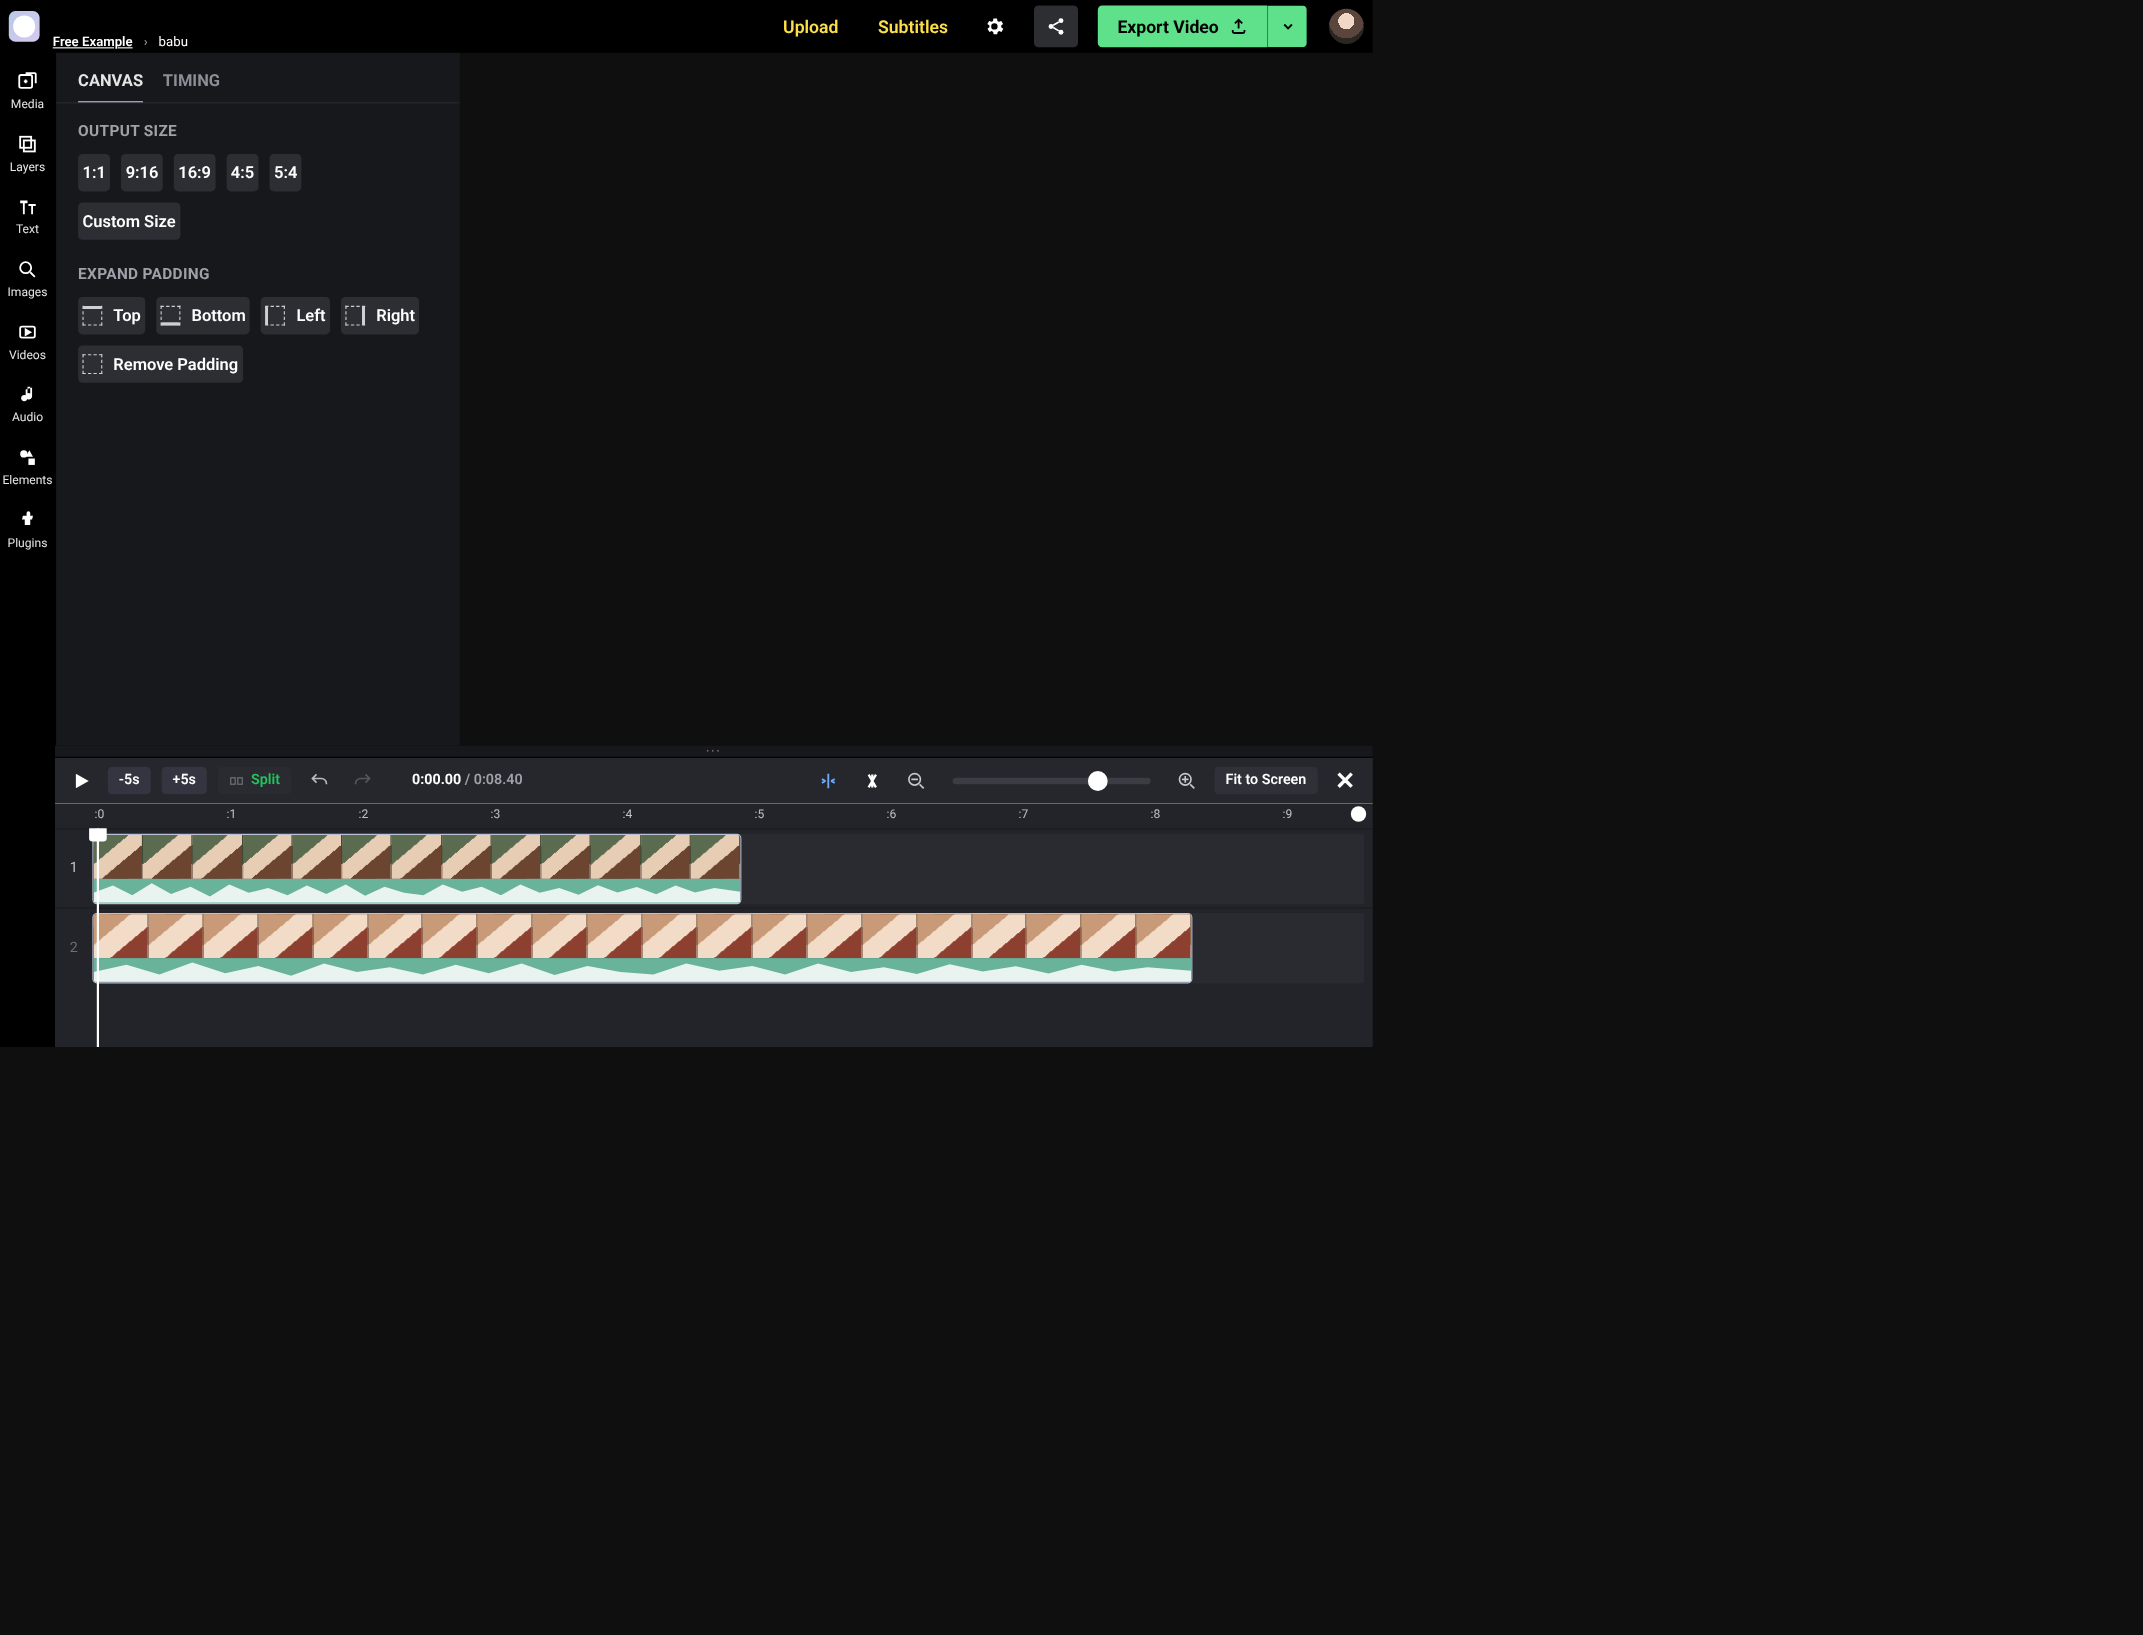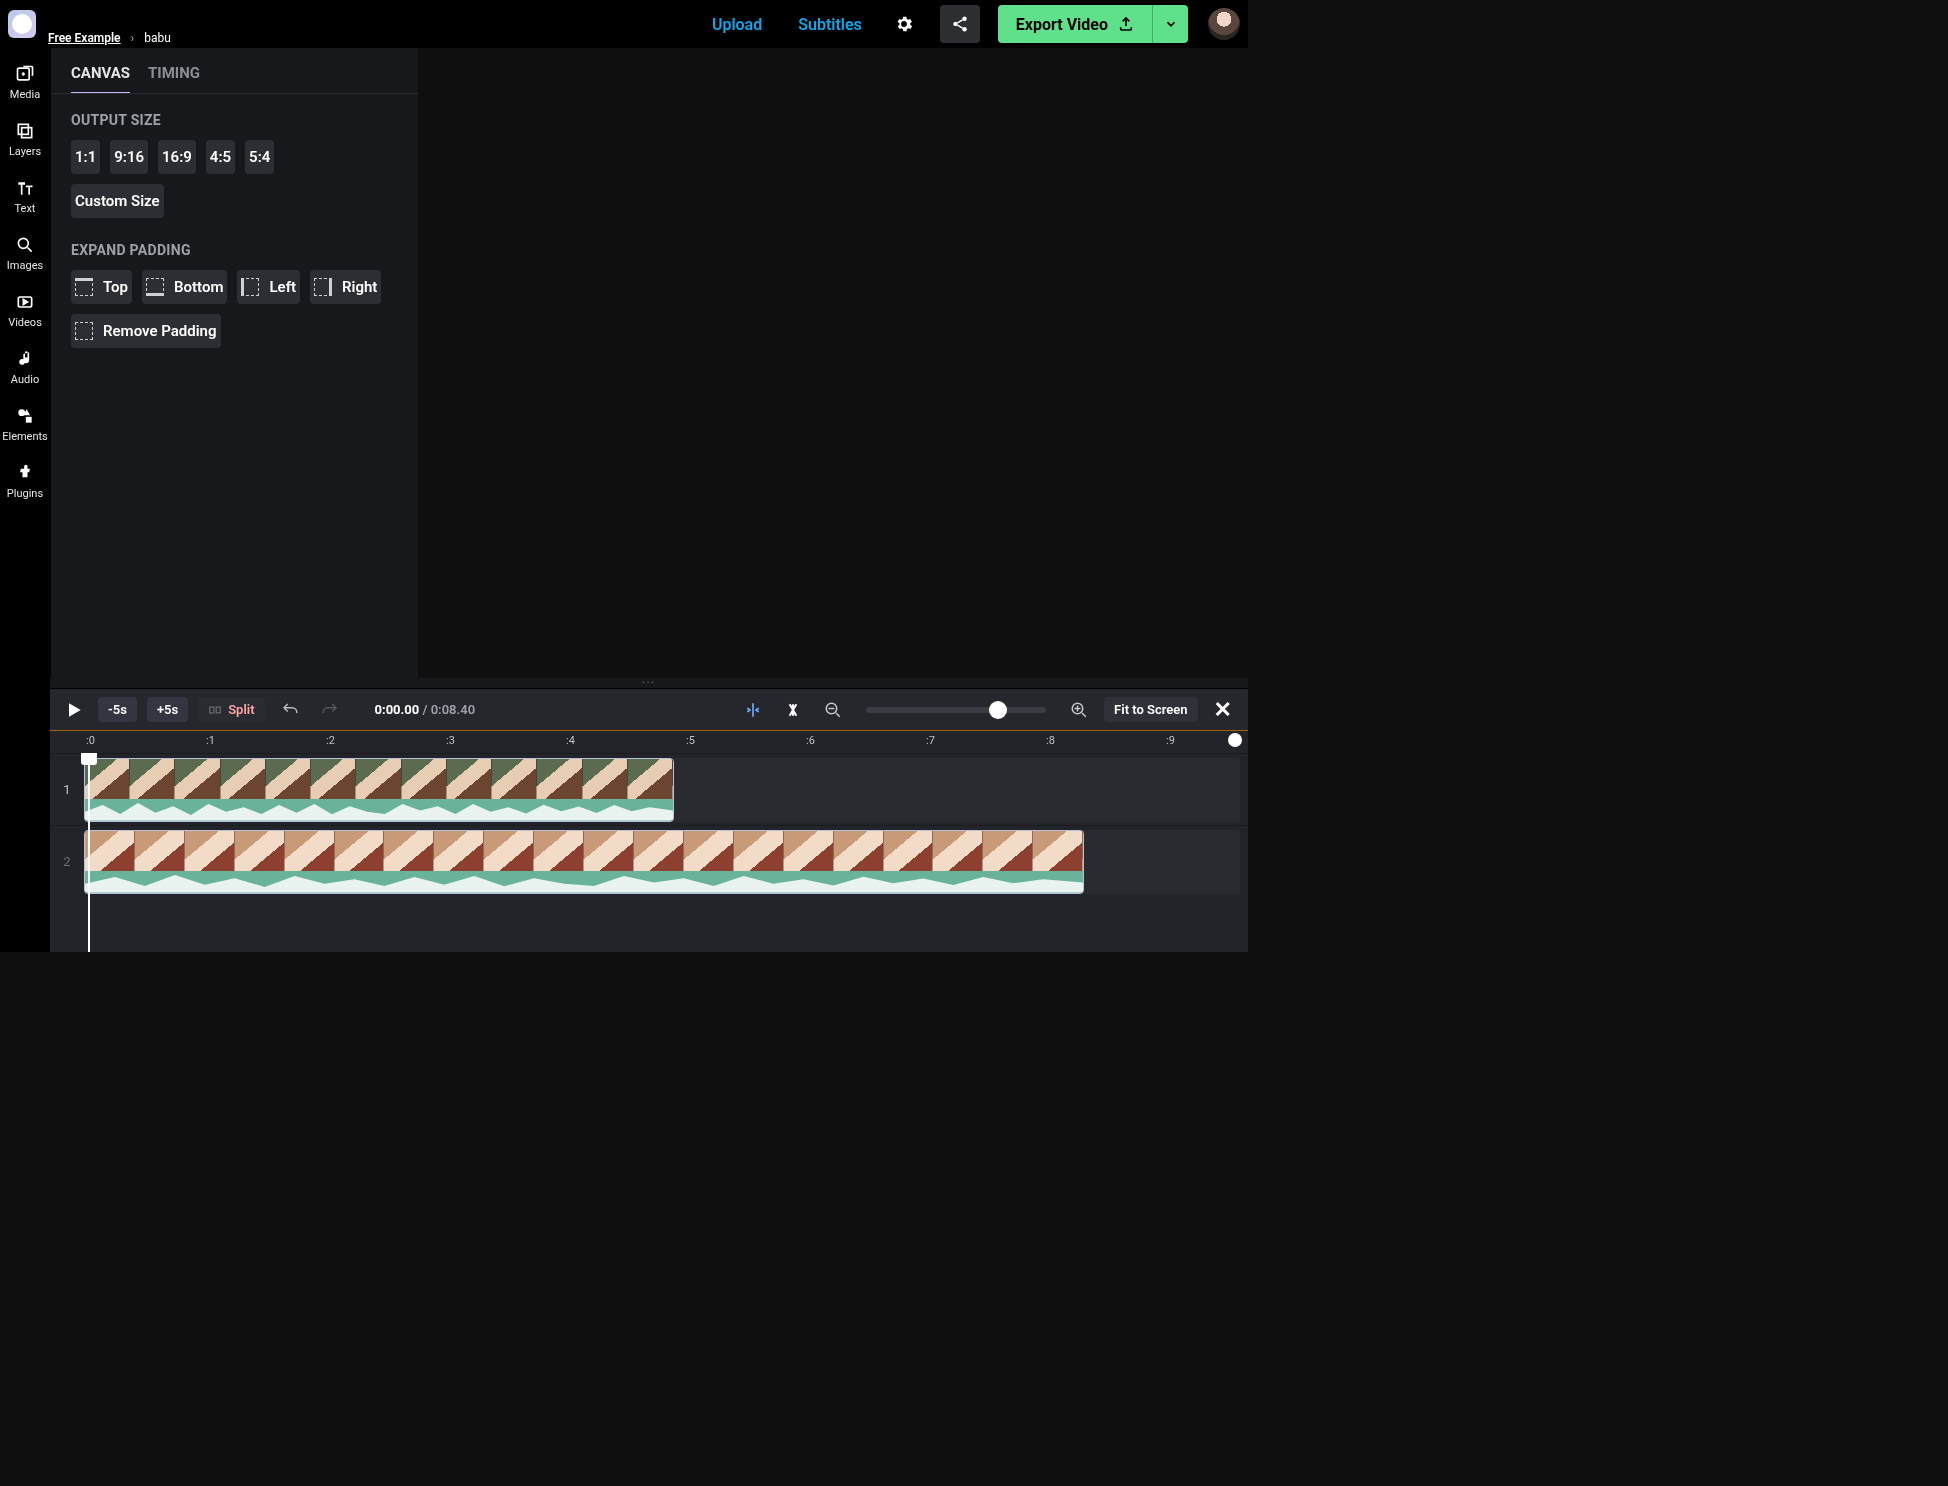--- a/index.html
+++ b/index.html
@@ -6,21 +6,21 @@
   html, body { width: 1248px; height: 952px; background: #0f0f10; color: #fff; overflow: hidden; }
   
   
   .header { height: 48px; background: #000; display: flex; align-items: center; padding: 0 8px; gap: 12px; }
   .logo-badge { width: 28px; height: 28px; border-radius: 6px; background: linear-gradient(135deg,#b8c9e8,#d8c9f0); position: relative; overflow:hidden; }
   .logo-badge::before{content:"";position:absolute;inset:4px;border-radius:50%;background:#fff;}
   .breadcrumb { display: flex; align-items: flex-end; gap: 10px; font-size: 12px; margin-top: 28px; }
   .breadcrumb .wsname { text-decoration: underline; font-weight: 600; }
   .breadcrumb .sep { color:#aaa; }
   .header-spacer { flex: 1; }
-  .hdr-link { font-size: 16px; font-weight: 600; color: #0ea5e9; padding: 8px 12px; cursor: pointer; }
+  .hdr-link { font-size: 16px; font-weight: 600; color: #fde047; padding: 8px 12px; cursor: pointer; }
   .gear-btn { width: 36px; height: 36px; display:flex; align-items:center; justify-content:center; cursor:pointer; }
   .share-btn { width: 40px; height: 38px; background:#2d2e31; border-radius:4px; display:flex; align-items:center; justify-content:center; cursor:pointer; margin-left:6px; }
   .export-wrap { display:flex; margin-left:6px; }
   .export-btn { background:#5fe08b; color:#000; font-weight:700; font-size:16px; padding:0 18px; height:38px; display:flex; align-items:center; gap:10px; border-radius:4px 0 0 4px; cursor:pointer; }
   .export-chev { background:#5fe08b; width:36px; height:38px; display:flex; align-items:center; justify-content:center; border-left:1px solid rgba(0,0,0,.25); border-radius:0 4px 4px 0; cursor:pointer; color:#000; }
   .avatar { width:32px; height:32px; border-radius:50%; background: radial-gradient(circle at 50% 35%, #f1d7c5 0 28%, #5b463d 28% 60%, #2a2622 60%); margin-left:8px; }
   
   
   .body { display:flex; height: calc(100% - 48px); }
   .lefttabs { width: 50px; background:#000; display:flex; flex-direction:column; align-items:flex-end; padding-top:6px; gap:2px; }
@@ -59,21 +59,21 @@
   .eyedrop { width:34px; height:34px; border-radius:50%; background:#2d2e33; display:flex; align-items:center; justify-content:center; cursor:pointer; }
   .presets { display:flex; gap:6px; }
   .preset { width:22px; height:22px; border-radius:50%; cursor:pointer; }
   
   
   .drag-handle{height:10px;background:#17181b;text-align:center;color:#666;font-size:8px;line-height:10px;letter-spacing:2px;}
   .timeline { height:264px; background:#1b1c20; display:flex; flex-direction:column; border-top:1px solid #000; }
   .tl-toolbar { height:42px; display:flex; align-items:center; padding:0 10px; gap:10px; background:#26272c; border-bottom:1px solid #a16207;}
   .play-btn { width:28px; height:28px; display:flex; align-items:center; justify-content:center; cursor:pointer; }
   .tbtn { background:#343541; color:#fff; font-size:13px; font-weight:600; padding:5px 10px; border-radius:4px; cursor:pointer; display:flex; align-items:center; gap:6px; }
-  .tbtn.disabled { background:#2a2b31; color:#fca5a5; cursor:default; }
+  .tbtn.disabled { background:#2a2b31; color:#22c55e; cursor:default; }
   .icobtn { width:30px; height:30px; display:flex; align-items:center; justify-content:center; color:#b9bbc3; cursor:pointer; }
   .timecode { font-size:13px; font-weight:700; margin-left:20px; }
   .timecode .dur { color:#9fa2aa; font-weight:600; }
   .tl-spacer { flex:1; }
   .snap-ico { color:#6faaff; }
   .zoomslider { width:180px; height:6px; background:#3b3c44; border-radius:3px; position:relative; margin:0 8px; }
   .zoomslider .knob { position:absolute; top:-6px; left:68%; width:18px; height:18px; background:#fff; border-radius:50%; }
   .close-x { font-size:22px; font-weight:700; cursor:pointer; padding:0 6px; }
   
   .ruler { height:22px; background:#232429; position:relative; font-size:11px; color:#bfc1c8; }

